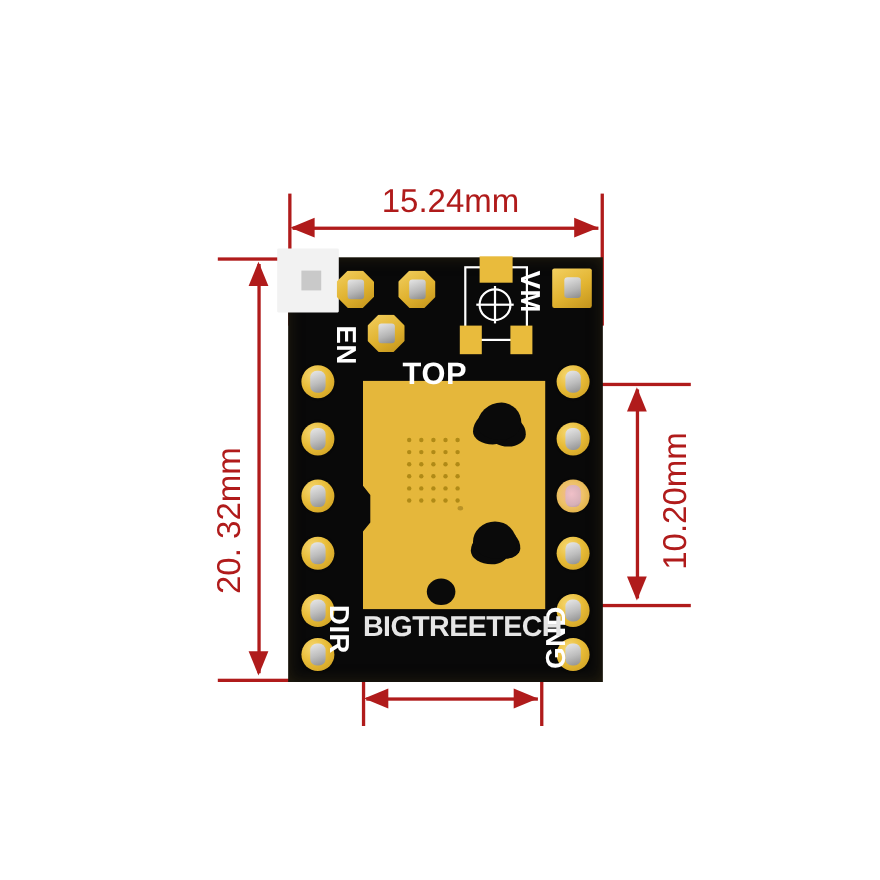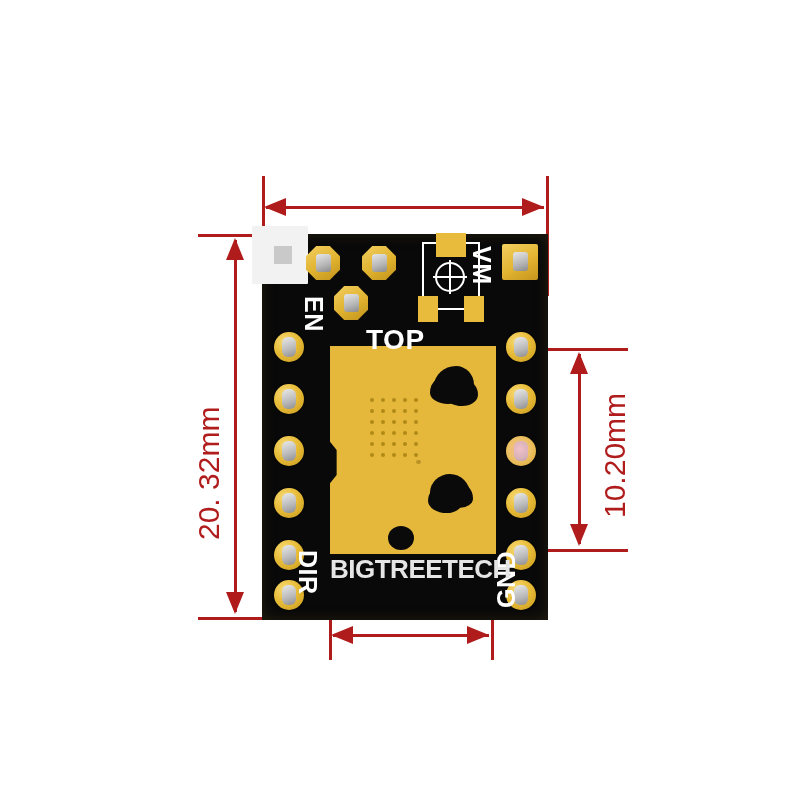--- a/index.html
+++ b/index.html
@@ -260,20 +260,21 @@
 <body>
 
 <div id="stage">
 
   <div class="ext-line dim-v" style="left:262px; top:176px; height:120px;"></div>
   <div class="ext-line dim-v" style="left:546px; top:176px; height:120px;"></div>
 
   <div class="dim-line dim-h" style="left:266px; top:206px; width:278px;"></div>
   <div class="arrow left" style="left:264px; top:198px;"></div>
   <div class="arrow right" style="left:522px; top:198px;"></div>
+  <div class="dim-label" style="left:347px; top:167px;">15.24mm</div>
 
   <div class="ext-line dim-h" style="left:198px; top:234px; width:80px;"></div>
   <div class="ext-line dim-h" style="left:198px; top:617px; width:80px;"></div>
 
   <div class="dim-line dim-v" style="left:234px; top:240px; height:372px;"></div>
   <div class="arrow up" style="left:226px; top:238px;"></div>
   <div class="arrow down" style="left:226px; top:592px;"></div>
   <div class="dim-label vert-ccw" style="left:192px; top:540px;">20. 32mm</div>
 
   <div class="ext-line dim-h" style="left:488px; top:348px; width:140px;"></div>

